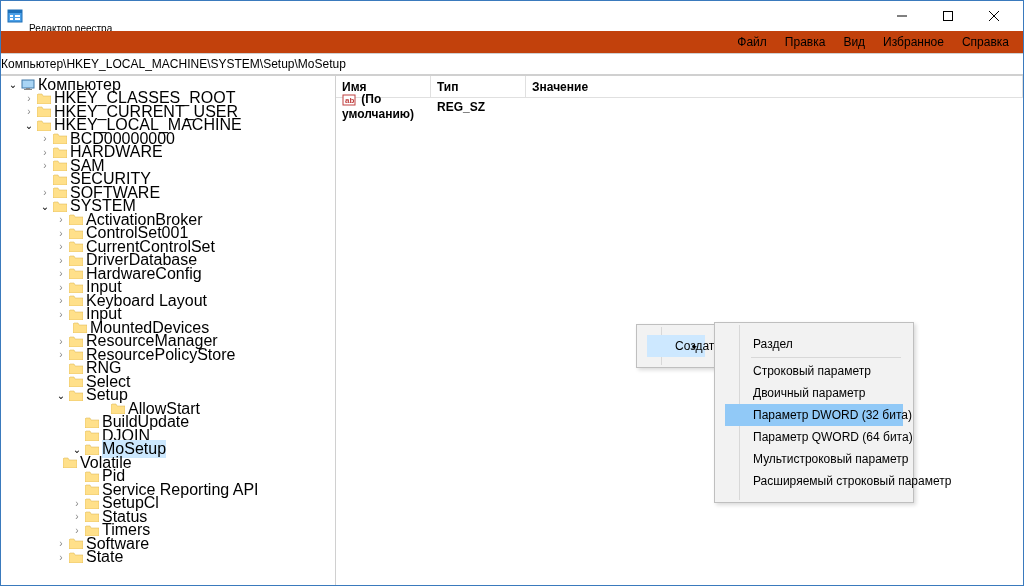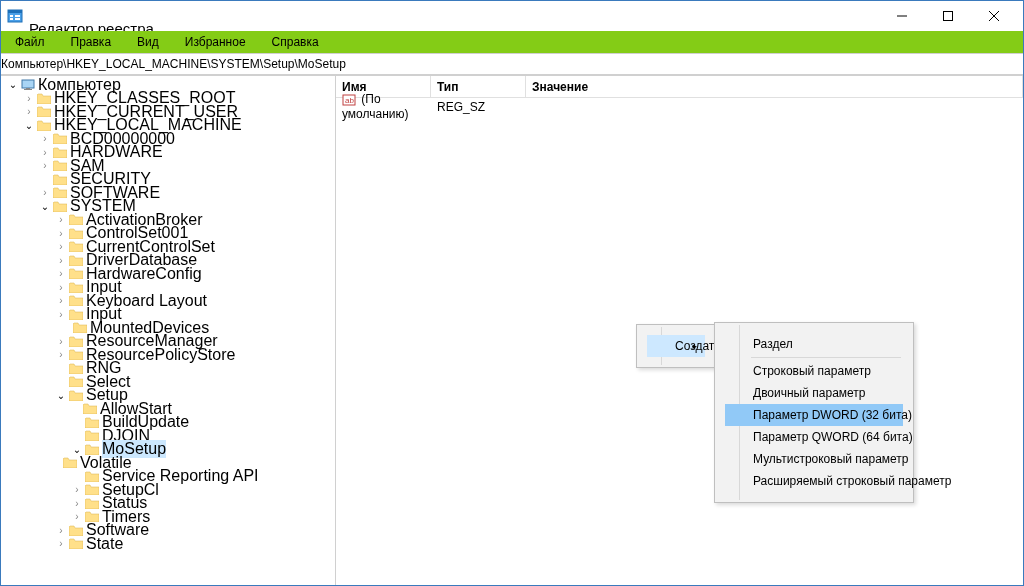--- a/index.html
+++ b/index.html
@@ -20,34 +20,35 @@
     display: flex;
     align-items: center;
     padding: 0 6px;
     background: #fff;
   }
   .titlebar .app-icon {
     width: 16px; height: 16px;
     margin-right: 6px;
     display: inline-flex;
   }
-  .titlebar .title { flex: 1; font-size: 15px; margin-top: 25px; }
+  .titlebar .title { flex: 1; font-size: 10px; margin-top: 25px; }
   .win-controls { display: flex; }
   .win-btn {
     width: 46px; height: 30px;
     display: flex; align-items: center; justify-content: center;
     font-family: "Segoe UI Symbol", sans-serif;
     font-size: 10px;
     cursor: default;
   }
   .menubar {
     display: flex;
     padding: 2px 6px;
-    gap: 10px;
-    background: #84cc16;
+    gap: 2px;
+    background: #c2410c;
+    justify-content: flex-end;
   }
   .menubar span {
     padding: 2px 8px;
     cursor: default;
   }
   .addressbar {
     padding: 3px 0;
     border-top: 1px solid #d0d0d0;
     border-bottom: 1px solid #d0d0d0;
     background: #fff;
@@ -116,21 +117,21 @@
   }
   .col-name { width: 95px; }
   .col-type { width: 95px; }
   .col-value { flex: 1; }
   .list-row {
     display: flex;
     align-items: center;
     height: 17px;
     font-size: 12px;
   }
-  .list-row .cell { padding: 0 6px; }
+  .list-row .cell { padding: 0 6px; font-weight: bold; }
   .val-icon {
     width: 14px; height: 14px;
     display: inline-flex;
     margin-right: 2px;
     vertical-align: middle;
   }
   
   .ctx-menu {
     position: absolute;
     background: #f2f2f2;
@@ -384,21 +385,21 @@
         <span class="label">Select</span>
       </div>
     <div class="tree-row" style="padding-left:54px">
         <span class="chev open">⌄</span>
         <span class="folder-icon"><svg viewBox="0 0 14 11">
             <path d="M0 2 L0 11 L14 11 L14 3 L6 3 L5 1 L1 1 Z" fill="#ffe08a" stroke="#d8b34a" stroke-width="0.5"></path>
           </svg></span>
         <span class="label">Setup</span>
       </div>
 
-    <div class="tree-row" style="padding-left:68px">
+    <div class="tree-row" style="padding-left:96px">
         <span class="chev">&nbsp;</span>
         <span class="folder-icon"><svg viewBox="0 0 14 11">
             <path d="M0 2 L0 11 L14 11 L14 3 L6 3 L5 1 L1 1 Z" fill="#ffe08a" stroke="#d8b34a" stroke-width="0.5"></path>
           </svg></span>
         <span class="label">AllowStart</span>
       </div>
     <div class="tree-row" style="padding-left:70px">
         <span class="chev">&nbsp;</span>
         <span class="folder-icon"><svg viewBox="0 0 14 11">
             <path d="M0 2 L0 11 L14 11 L14 3 L6 3 L5 1 L1 1 Z" fill="#ffe08a" stroke="#d8b34a" stroke-width="0.5"></path>
@@ -418,20 +419,27 @@
             <path d="M0 2 L0 11 L14 11 L14 3 L6 3 L5 1 L1 1 Z" fill="#ffe08a" stroke="#d8b34a" stroke-width="0.5"></path>
           </svg></span>
         <span class="label">MoSetup</span>
       </div>
     <div class="tree-row" style="padding-left:48px">
         <span class="chev">&nbsp;</span>
         <span class="folder-icon"><svg viewBox="0 0 14 11">
             <path d="M0 2 L0 11 L14 11 L14 3 L6 3 L5 1 L1 1 Z" fill="#ffe08a" stroke="#d8b34a" stroke-width="0.5"></path>
           </svg></span>
         <span class="label">Volatile</span>
+      </div>
+    <div class="tree-row" style="padding-left:70px">
+        <span class="chev">&nbsp;</span>
+        <span class="folder-icon"><svg viewBox="0 0 14 11">
+            <path d="M0 2 L0 11 L14 11 L14 3 L6 3 L5 1 L1 1 Z" fill="#ffe08a" stroke="#d8b34a" stroke-width="0.5"></path>
+          </svg></span>
+        <span class="label">Pid</span>
       </div>
     <div class="tree-row" style="padding-left:70px">
         <span class="chev">&nbsp;</span>
         <span class="folder-icon"><svg viewBox="0 0 14 11">
             <path d="M0 2 L0 11 L14 11 L14 3 L6 3 L5 1 L1 1 Z" fill="#ffe08a" stroke="#d8b34a" stroke-width="0.5"></path>
           </svg></span>
         <span class="label">Service Reporting API</span>
       </div>
     <div class="tree-row" style="padding-left:70px">
         <span class="chev">›</span>

